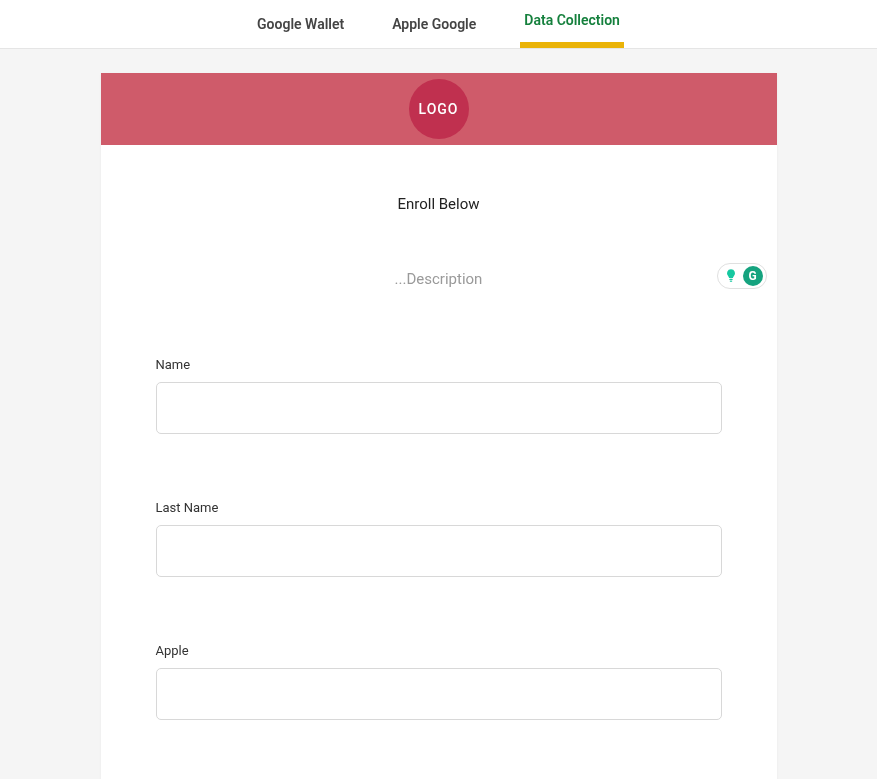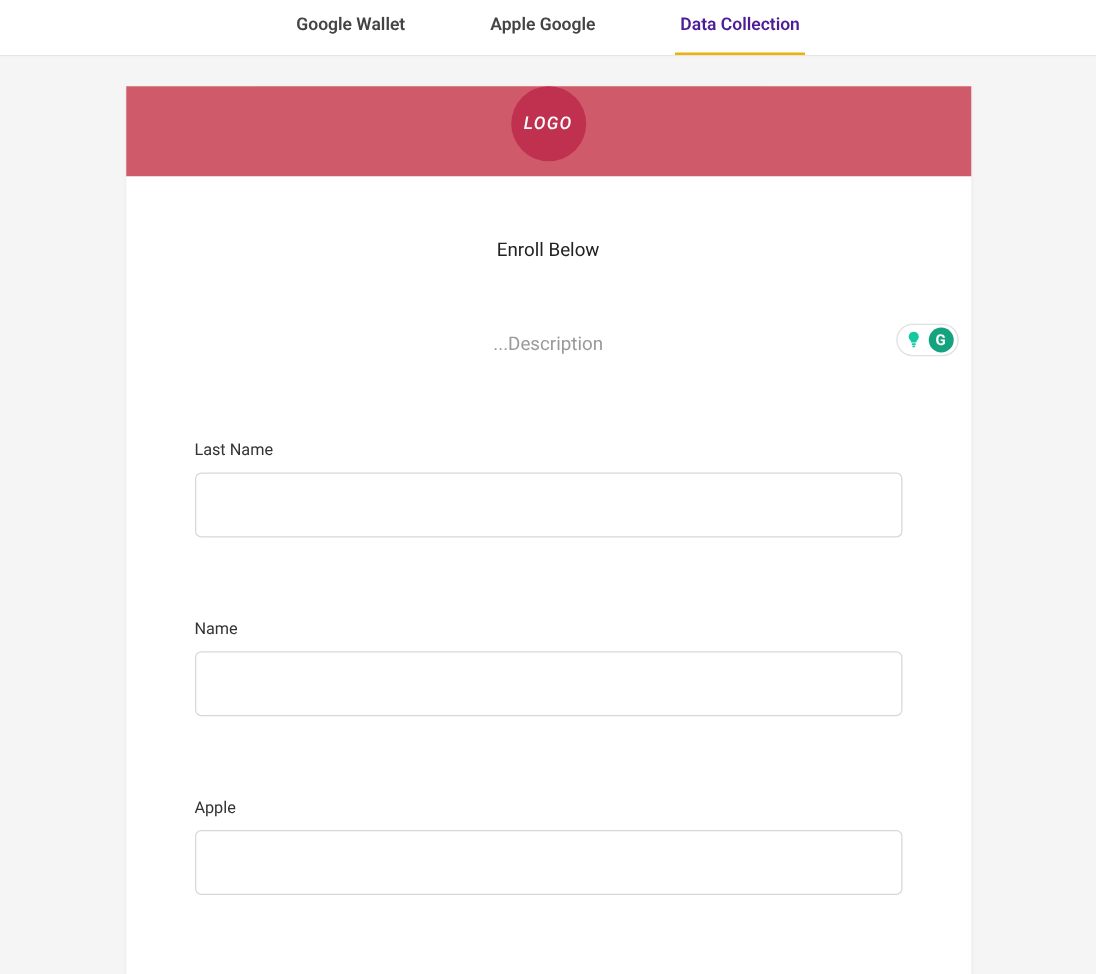--- a/index.html
+++ b/index.html
@@ -9,59 +9,59 @@
     }
     body {
       font-family: -apple-system, BlinkMacSystemFont, "Segoe UI", Roboto, Helvetica, Arial, sans-serif;
       background: #f5f5f5;
       width: 877px;
       min-height: 779px;
     }
     .tabs {
       display: flex;
       justify-content: center;
-      gap: 60px;
+      gap: 40px;
       background: #ffffff;
       border-bottom: 1px solid #e5e5e5;
       padding: 0;
       align-items: flex-end;
     }
     .tab {
       padding: 12px 4px 14px 4px;
       font-size: 14px;
       font-weight: 600;
       color: #444444;
       cursor: pointer;
       border-bottom: 2px solid transparent;
       position: relative;
     }
     .tab.active {
-      color: #4c1d95;
-      border-bottom: 2px solid #eab308;
+      color: #15803d;
+      border-bottom: 6px solid #eab308;
     }
     .content-wrap {
       display: flex;
       justify-content: center;
       padding: 24px 0 0 0;
     }
     .card {
       width: 676px;
       background: #ffffff;
       box-shadow: 0 1px 3px rgba(0,0,0,0.05);
       border-radius: 2px;
       overflow: visible;
       position: relative;
       padding-bottom: 30px;
     }
     .card-header {
       background: #cf5b6a;
       height: 72px;
       display: flex;
-      justify-content: center;
-      font-style: italic;
+      align-items: center;
+      justify-content: center;
     }
     .logo-circle {
       width: 60px;
       height: 60px;
       border-radius: 50%;
       background: #c0304f;
       display: flex;
       align-items: center;
       justify-content: center;
       color: #ffffff;
@@ -173,25 +173,25 @@
               <path d="M12 2a6 6 0 0 0-4.2 10.3c.7.7 1.2 1.7 1.2 2.7h6c0-1 .5-2 1.2-2.7A6 6 0 0 0 12 2z" fill="#15c8a0"></path>
               <rect x="9.5" y="16" width="5" height="2.2" rx="1" fill="#15c8a0"></rect>
               <rect x="10.2" y="19" width="3.6" height="1.8" rx="0.9" fill="#15c8a0"></rect>
             </svg>
           </span>
           <span class="ext-icon2">G</span>
         </div>
       </div>
       <div class="form">
         <div class="form-group">
+          <label class="form-label">Name</label>
+          <input type="text" class="form-input" value="" style="">
+        </div>
+        <div class="form-group">
           <label class="form-label">Last Name</label>
-          <input type="text" class="form-input" value="" style="">
-        </div>
-        <div class="form-group">
-          <label class="form-label">Name</label>
           <input type="text" class="form-input" value="" style="">
         </div>
         <div class="form-group">
           <label class="form-label">Apple</label>
           <input type="text" class="form-input" value="" style="">
         </div>
 
       </div>
     </div>
   </div>

